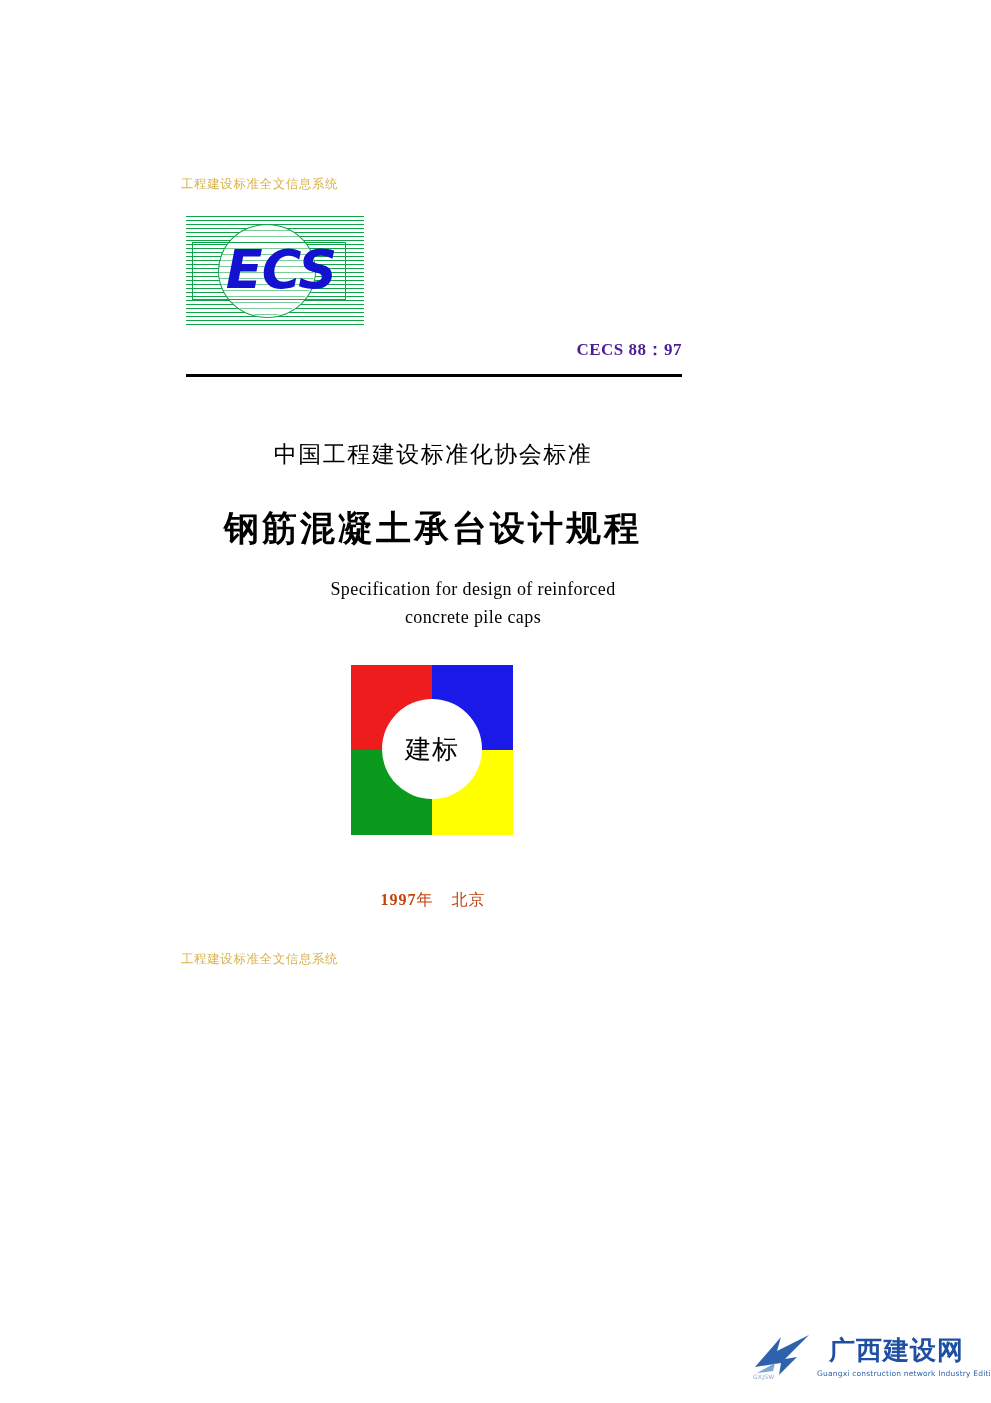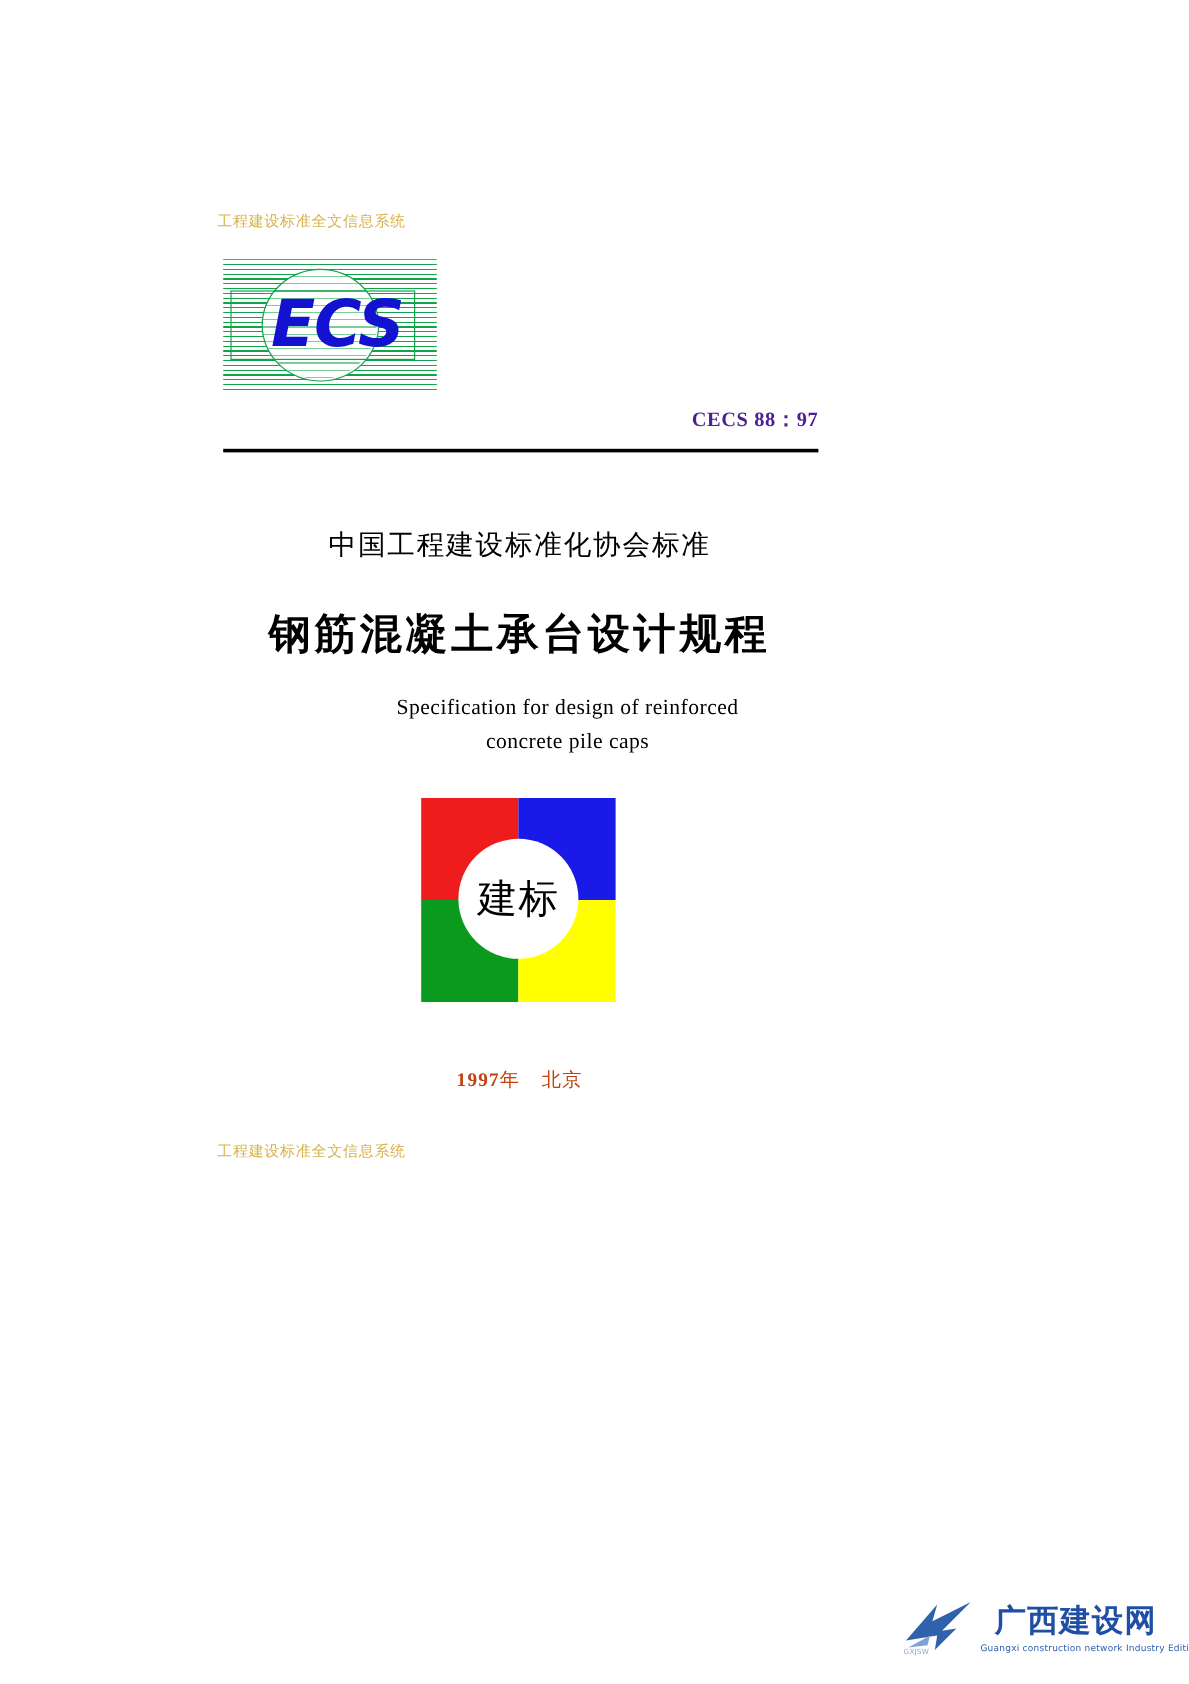--- a/index.html
+++ b/index.html
@@ -201,21 +201,21 @@
   }
   .emblem-text {
     position: absolute;
     left: 31px;
     top: 34px;
     width: 100px;
     height: 100px;
     line-height: 100px;
     text-align: center;
     font-family: "DejaVu Serif", serif;
-    font-size: 33px;
+    font-size: 26px;
     letter-spacing: 1px;
     color: #000000;
   }
 
   
   .year-city {
     position: absolute;
     left: 0;
     top: 890px;
     width: 866px;

